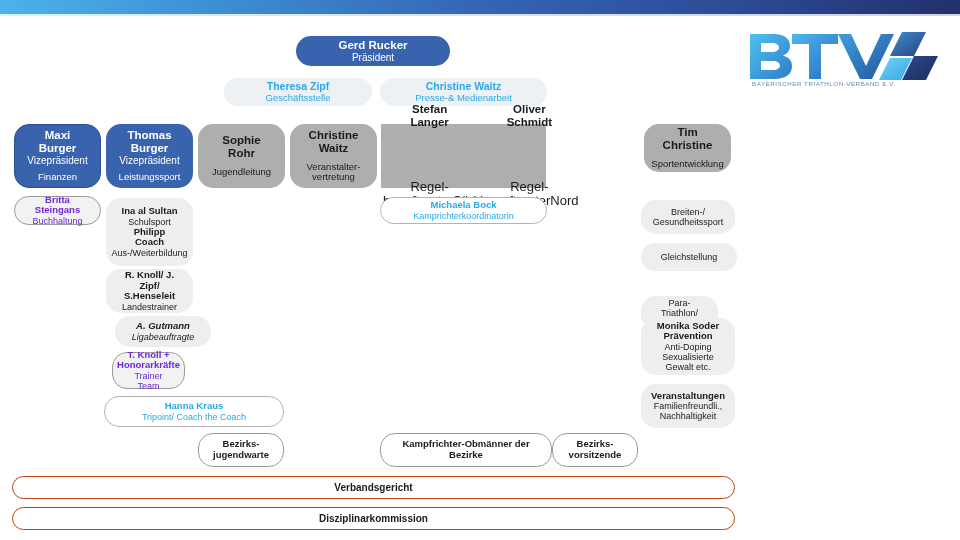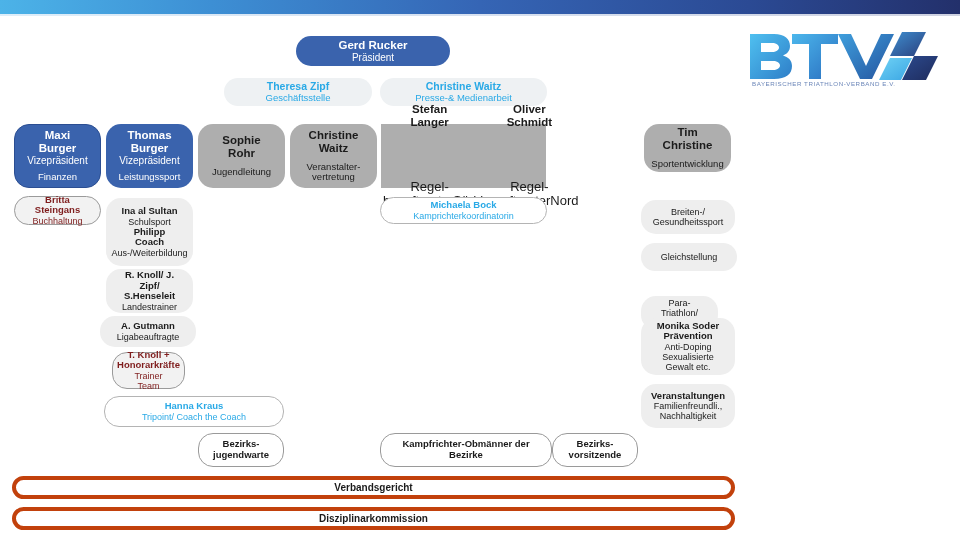--- a/index.html
+++ b/index.html
@@ -85,21 +85,21 @@
   .v-lightgray-cyan {
     background: #eef1f3;
     color: #29a9e6;
   }
   .v-lightgray-cyan .name { font-size: 10.5px; font-weight: bold; }
   .v-lightgray-cyan .role { font-size: 9.5px; }
 
   .v-outline-cyan {
     background: #f2f2f2;
     border: 1px solid #9a9a9a;
-    color: #7f1d1d;
+    color: #6d28d9;
   }
   .v-outline-cyan .name { font-size: 9.5px; font-weight: bold; }
   .v-outline-cyan .role { font-size: 9px; }
 
   .v-outline-cyan-white {
     background: #ffffff;
     border: 1px solid #b4b4b4;
     color: #29a9e6;
   }
   .v-outline-cyan-white .name { font-size: 9.5px; font-weight: bold; }
@@ -107,21 +107,21 @@
 
   .v-outline-dark {
     background: #ffffff;
     border: 1px solid #9a9a9a;
     color: #1b1b1b;
   }
   .v-outline-dark .name { font-size: 9.5px; font-weight: bold; }
 
   .v-wide-outline {
     background: #ffffff;
-    border: 4px solid #c2410c;
+    border: 1px solid #c2410c;
     color: #1b1b1b;
     font-size: 10px;
     font-weight: bold;
   }
 
   
   .split {
     position: absolute;
     box-sizing: border-box;
     background: #aeaeae;
@@ -280,21 +280,21 @@
     <span class="role">Schulsport</span>
     <span class="name">Philipp Coach</span>
     <span class="role">Aus-/Weiterbildung</span>
   </div>
 
   <div class="box v-lightgray" style="left:106px; top:269px; width:87px; height:44px;">
     <span class="name">R. Knoll/ J. Zipf/ S.Henseleit</span>
     <span class="role">Landestrainer</span>
   </div>
 
-  <div class="box v-lightgray" style="left:100px; top:316px; width:96px; height:31px;">
+  <div class="box v-lightgray" style="left:115px; top:316px; width:96px; height:31px;font-style:italic;">
     <span class="name">A. Gutmann</span>
     <span class="role">Ligabeauftragte</span>
   </div>
 
   <div class="box v-outline-cyan" style="left:112px; top:352px; width:73px; height:37px;">
     <span class="name">T. Knoll + Honorarkräfte</span>
     <span class="role">Trainer Team</span>
   </div>
 
   <div class="box v-outline-cyan-white" style="left:380px; top:197px; width:167px; height:27px;">

